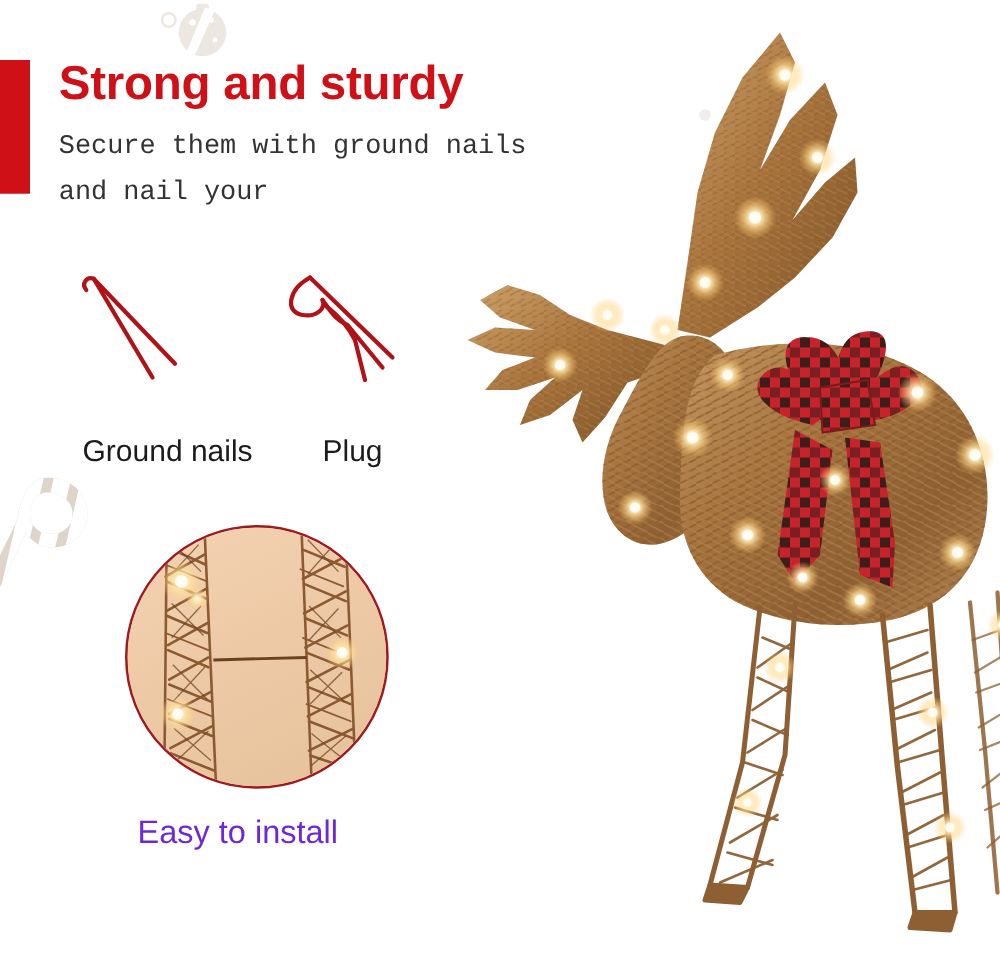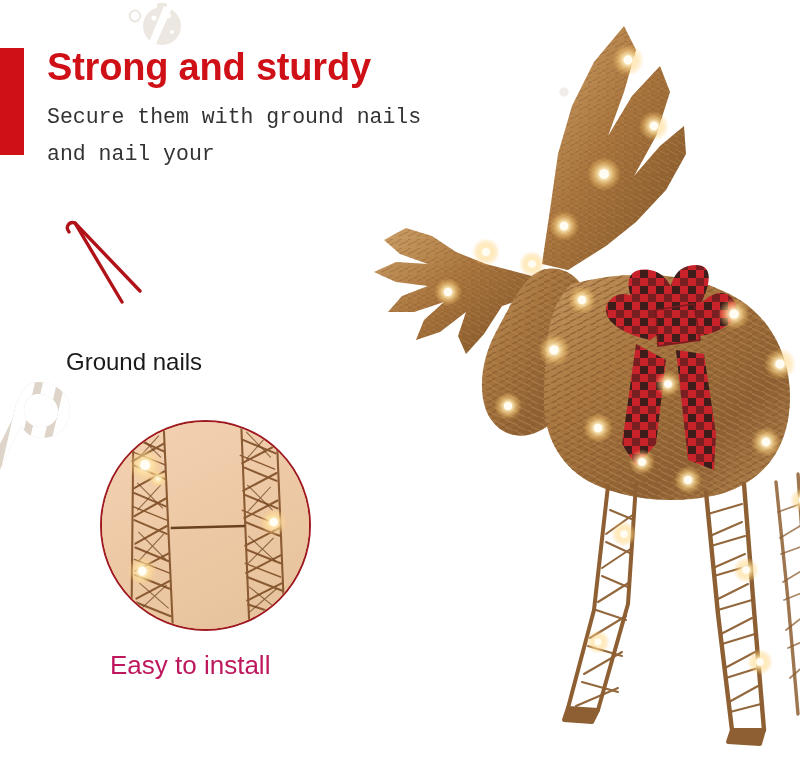--- a/index.html
+++ b/index.html
@@ -49,21 +49,21 @@
   
   .inset-wrap { position:absolute; left:100px; top:420px; width:211px; height:211px; }
   .inset-circle {
     position:absolute; inset:0; border-radius:50%;
     border:2.5px solid #9e1a20; overflow:hidden;
     background:#f0cdab;
   }
   .inset-photo { position:absolute; inset:0; }
   .caption-easy {
     position:absolute; left:110px; top:650px;
-    font-size:26px; color:#be185d; white-space:nowrap;
+    font-size:26px; color:#6d28d9; white-space:nowrap;
   }
 
   
   .moose-photo { position:absolute; left:336px; top:14px; width:472px; height:748px; }
   .moose-photo svg { display:block; width:100%; height:100%; }
 </style>
 </head>
 <body>
 
 <div class="stage">
@@ -135,20 +135,31 @@
     <div class="icon-cell nails">
       <svg class="icon-art" width="100" height="100" viewBox="0 0 100 100">
         <g fill="none" stroke="#b01218" stroke-width="3.4" stroke-linecap="round">
           <path d="M7 14 C3 9 7 3 13 5 L78 73"></path>
           <path d="M13 5 L60 84"></path>
         </g>
       </svg>
       <div class="icon-label">Ground nails</div>
     </div>
 
+    <div class="icon-cell plug">
+      <svg class="icon-art" width="100" height="100" viewBox="0 0 100 100">
+        <g fill="none" stroke="#b01218" stroke-width="3.4" stroke-linecap="round">
+          <path d="M20 4 C2 14 0 32 14 34 C26 36 33 28 30 22"></path>
+          <path d="M20 4 L86 68"></path>
+          <path d="M30 22 C36 30 40 38 50 42 L78 76"></path>
+          <path d="M33 27 C42 34 50 42 56 54 L64 86"></path>
+        </g>
+      </svg>
+      <div class="icon-label">Plug</div>
+    </div>
 
   </div>
 
   <div class="inset-wrap">
     <div class="inset-circle">
       <svg class="inset-photo" viewBox="0 0 211 211">
         <defs>
           <linearGradient id="insetBg" x1="0" y1="0" x2="0.5" y2="1">
             <stop offset="0%" stop-color="#f3d3b3"></stop>
             <stop offset="55%" stop-color="#eec9a6"></stop>

